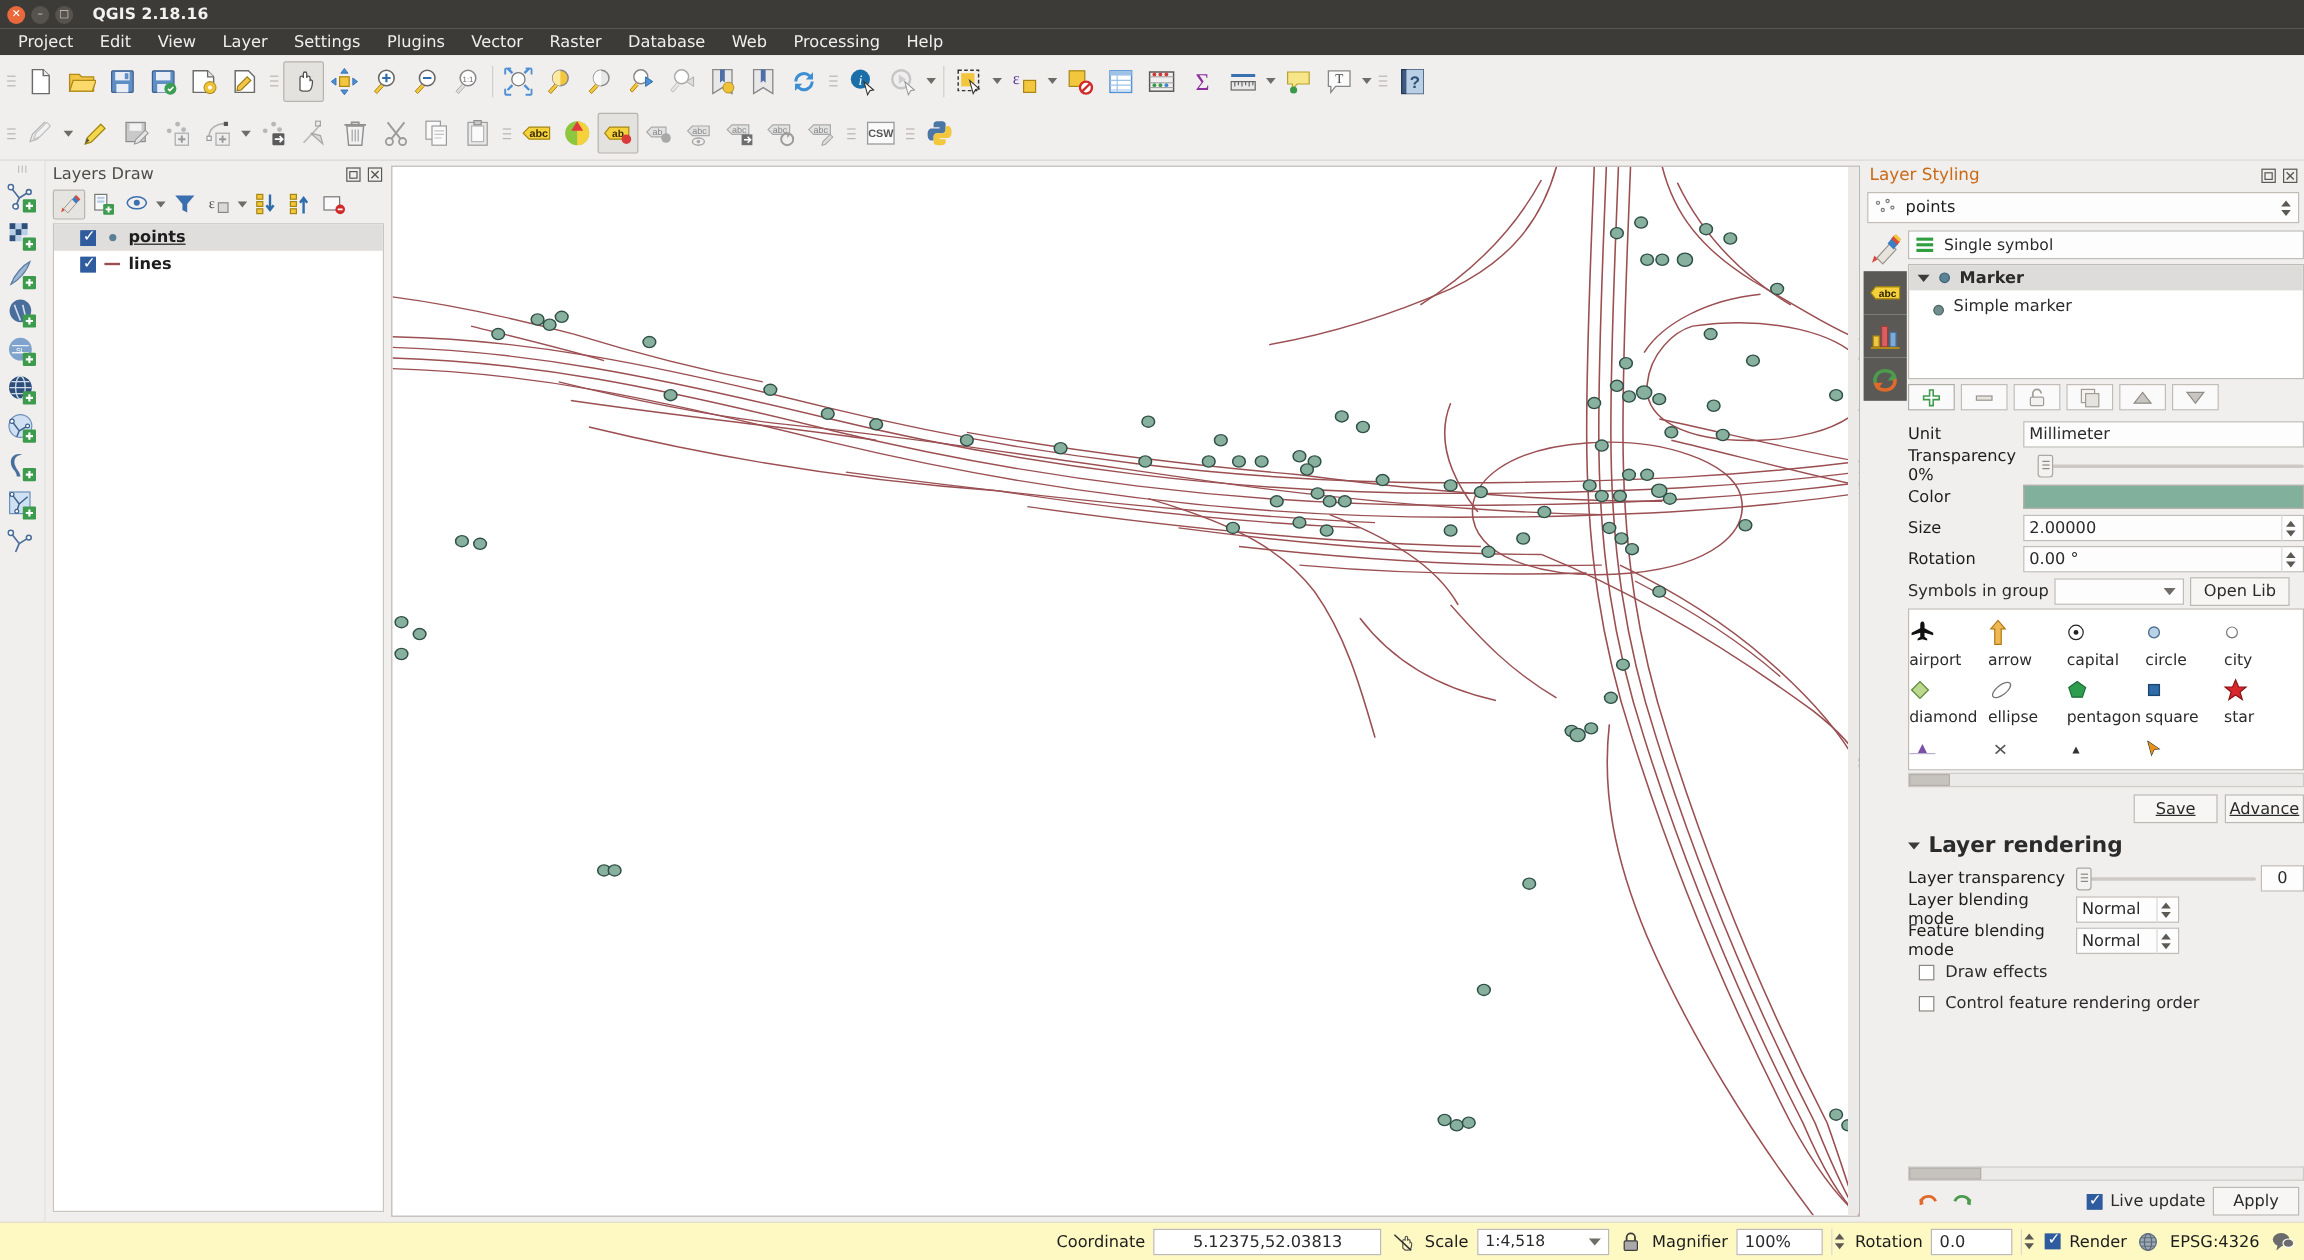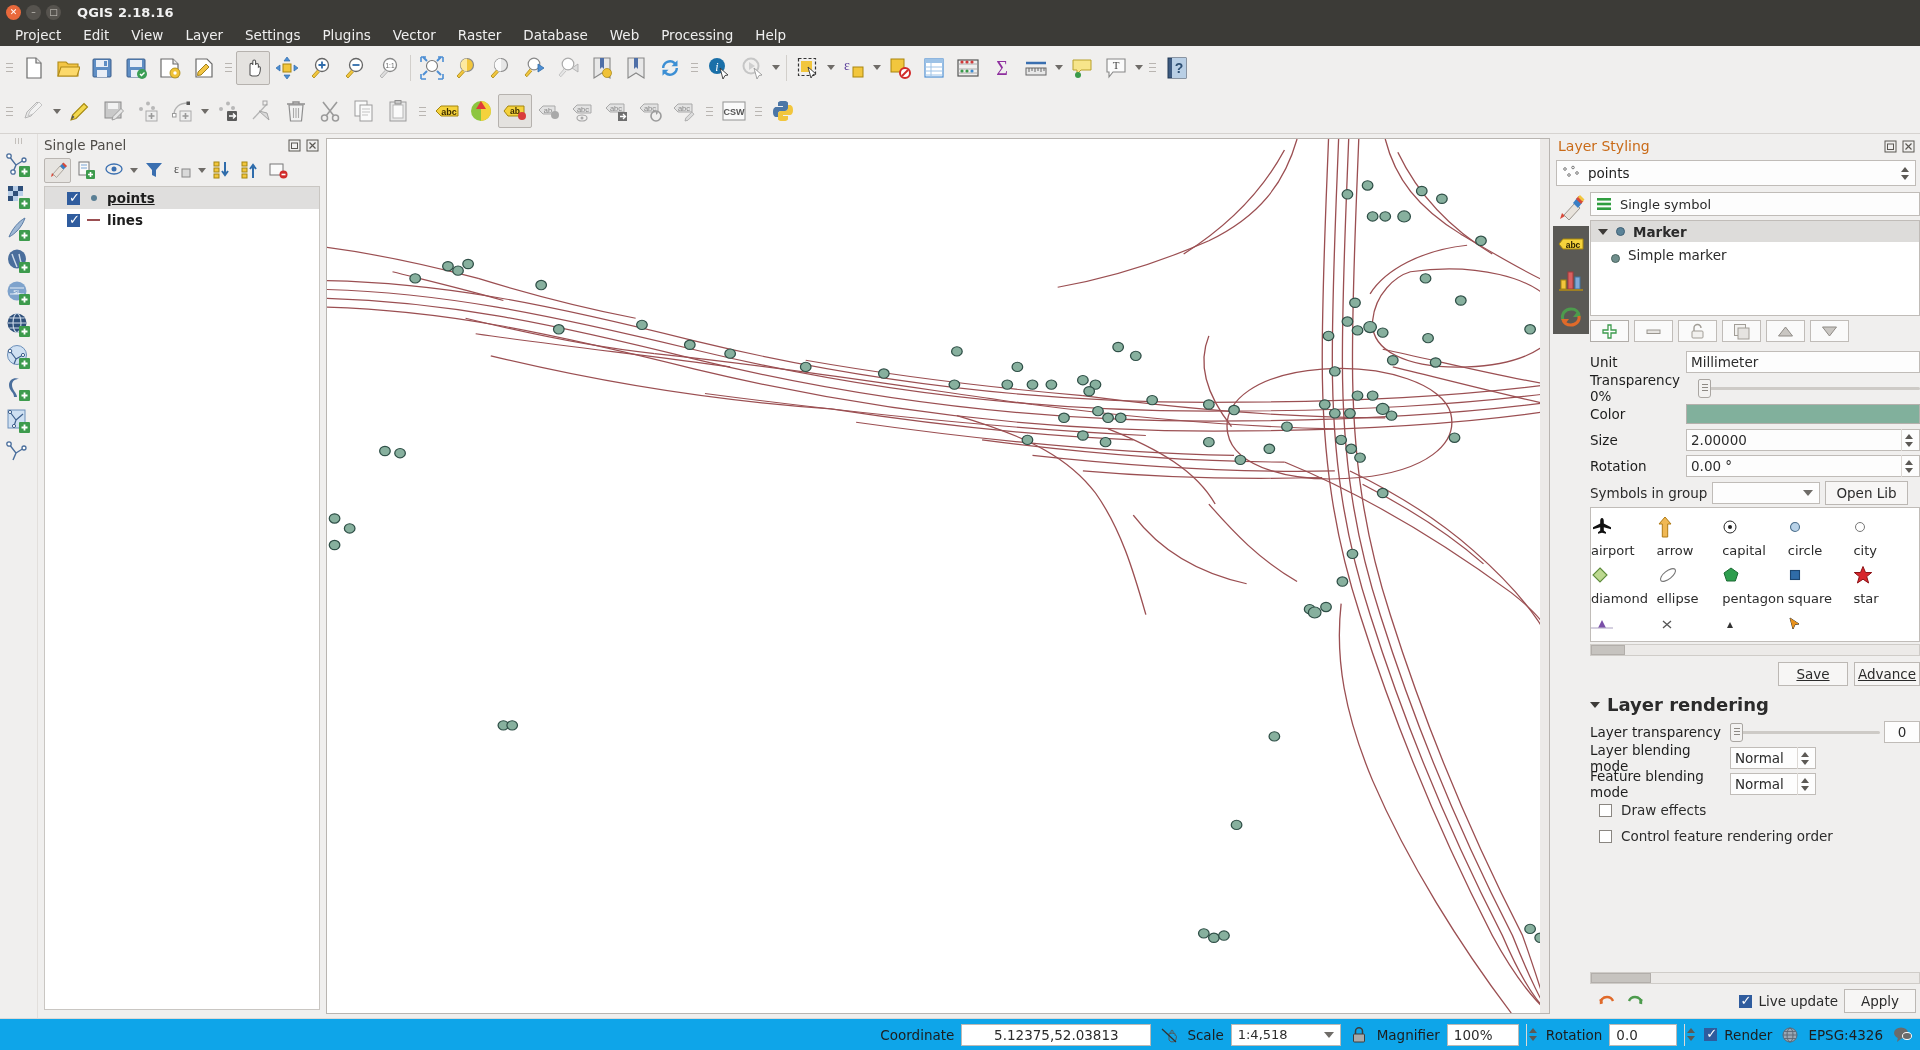--- a/index.html
+++ b/index.html
@@ -158,21 +158,21 @@
   .sec-hdr .st { font-weight:bold; font-size:18px;}
   .chkrow { display:flex; align-items:center; gap:9px; height:26px; padding-left:9px; font-size:13.5px;}
   .chk2 { width:13px;height:13px;border:1px solid #8a8681;background:#fff; flex:0 0 13px;}
 
   .rp-bottom { height:34px; display:flex; align-items:center; gap:6px; padding:0 4px;}
   .rp-bottom .sp { flex:1; }
   .livechk { display:flex; align-items:center; gap:7px; font-size:13.5px;}
 
   
   .statusbar { flex:0 0 32px; height:32px; display:flex; align-items:center;
-               background:#0ea5e9; border-top:1px solid #dcd9d6; padding:0 6px; gap:7px;}
+               background:#fef9c3; border-top:1px solid #dcd9d6; padding:0 6px; gap:7px;}
   .statusbar .sp { flex:1; }
   .sb-label { font-size:13.5px; color:#1d1d1d;}
   .sb-field { height:22px; background:#fff; border:1px solid #bdb9b5; display:flex;
               align-items:center; justify-content:center; font-size:13.5px;}
   .sb-field.left { justify-content:flex-start; padding-left:6px;}
   .sb-combo { height:22px; background:#fff; border:1px solid #bdb9b5; display:flex; align-items:center;}
   .sb-combo .cb { width:22px; height:20px; margin-left:auto; display:flex; align-items:center; justify-content:center;}
   .sb-combo .cb:after{content:"";border-left:5px solid transparent;border-right:5px solid transparent;border-top:6px solid #6f6c68;}
   .sb-spin { width:13px; height:22px; display:flex; flex-direction:column; justify-content:center; align-items:center; gap:3px; border-left:1px solid #ddd9d5;}
   .vsb { position:absolute; right:0; top:0; width:9px; bottom:0; background:#eceae8; }
@@ -723,21 +723,21 @@
         <svg width="26" height="26" viewBox="0 0 26 26">
             <path d="M3 4l7 9-3 7M10 13l8-5" stroke="#4a6e9c" stroke-width="1.4" fill="none"></path>
             <circle cx="3" cy="4" r="2.2" fill="#fff" stroke="#4a6e9c" stroke-width="1.3"></circle>
             <circle cx="18" cy="8" r="2" fill="#fff" stroke="#4a6e9c" stroke-width="1.3"></circle>
           </svg>
       </div>
     </div>
 
     <div class="layers">
       <div class="panelhdr">
-        <div class="ttl">Single Panel</div>
+        <div class="ttl">Layers Draw</div>
         <div class="sp"></div>
         <div class="pnlbtn">
           <svg width="13" height="13" viewBox="0 0 13 13">
               <rect x="1" y="1" width="11" height="11" fill="none" stroke="#5b5853" stroke-width="1"></rect>
               <rect x="3.5" y="4" width="6" height="5.5" fill="none" stroke="#5b5853" stroke-width="1"></rect>
             </svg>
         </div>
         <div class="pnlbtn">
           <svg width="13" height="13" viewBox="0 0 13 13">
               <rect x="1" y="1" width="11" height="11" fill="none" stroke="#5b5853" stroke-width="1"></rect>

